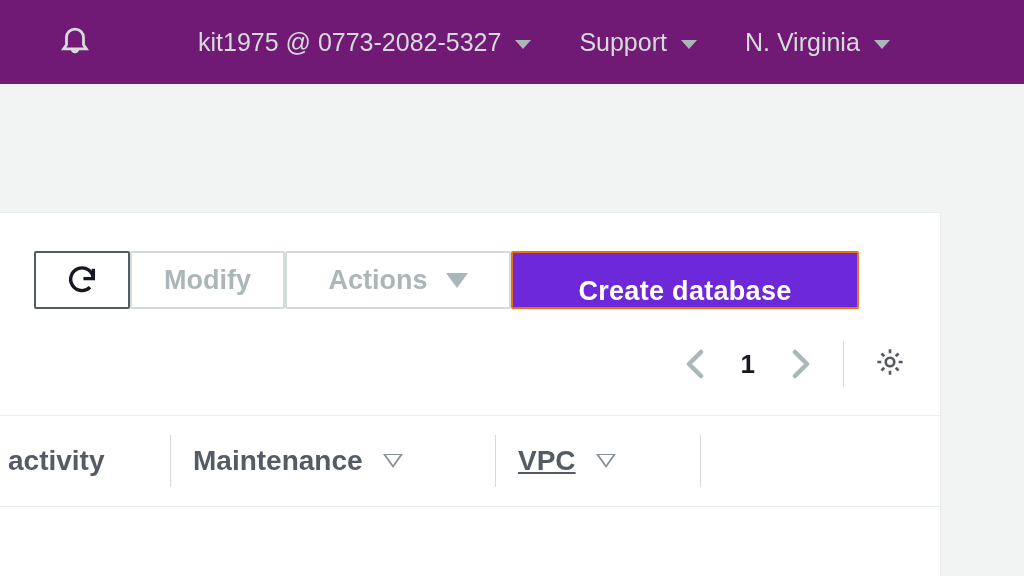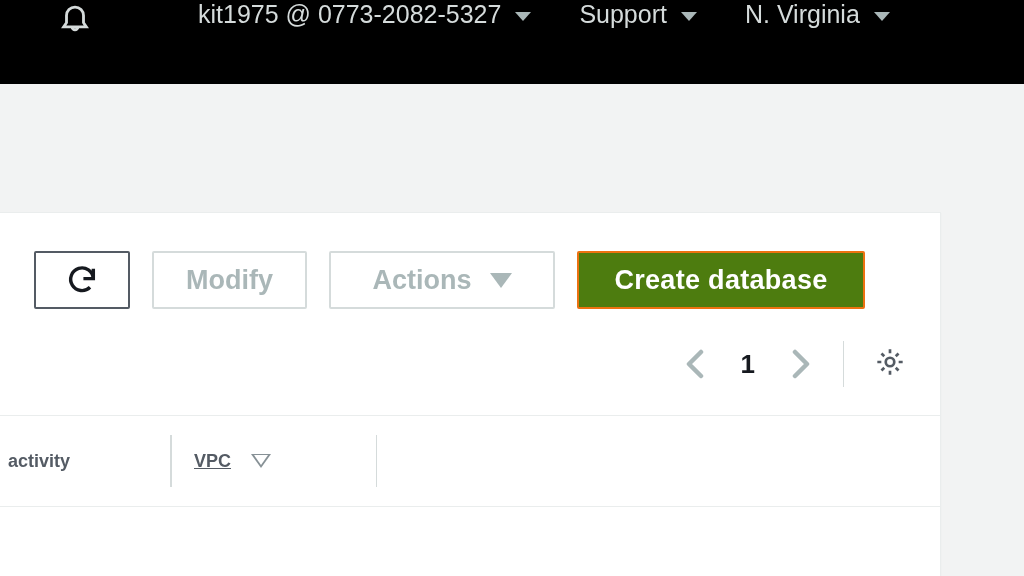--- a/index.html
+++ b/index.html
@@ -1,23 +1,23 @@
 <!DOCTYPE html>
 <html><head>
 <meta charset="utf-8">
 <style>
   * { box-sizing: border-box; margin: 0; padding: 0; }
   html, body { width: 1024px; height: 576px; overflow: hidden; font-family: "Amazon Ember", "Helvetica Neue", Arial, sans-serif; background: #f2f3f3; }
   
   .topnav {
     height: 84px;
-    background: #000000;
+    background: #701a75;
     color: #d5dbdb;
     display: flex;
-    align-items: flex-start;
+    align-items: center;
     padding: 0 24px 0 58px;
     gap: 48px;
     font-size: 25px;
   }
   .topnav .bell svg { width: 34px; height: 34px; stroke: #d5dbdb; fill: none; stroke-width: 2; }
   .topnav .item { display: flex; align-items: center; gap: 14px; cursor: pointer; white-space: nowrap; }
   .topnav .caret { width: 0; height: 0; border-left: 8px solid transparent; border-right: 8px solid transparent; border-top: 9px solid #aab7b8; margin-top: 4px; }
   .topnav .spacer-sm { width: 10px; }
   
   .page { position: absolute; left: 0; right: 0; top: 84px; bottom: 0; background: #f2f3f3; }
@@ -29,21 +29,20 @@
     background: #ffffff;
     border-top: 1px solid #eaeded;
     border-right: 1px solid #eaeded;
     box-shadow: 0 1px 1px rgba(0,0,0,0.05);
     min-height: 364px;
   }
   
   .actionbar {
     display: flex;
     align-items: center;
-    gap: 22px;
     padding: 38px 42px 20px 34px;
   }
   .btn {
     height: 58px;
     display: inline-flex;
     align-items: center;
     justify-content: center;
     font-size: 27px;
     font-weight: 700;
     border-radius: 2px;
@@ -66,25 +65,26 @@
   }
   .btn-secondary.disabled { color: #aab7b8; cursor: default; }
   .btn-secondary .tri {
     width: 0; height: 0; margin-left: 18px;
     border-left: 11px solid transparent;
     border-right: 11px solid transparent;
     border-top: 15px solid #aab7b8;
   }
   .btn-actions { width: 226px; justify-content: center; }
   .btn-primary {
-    background: #4d7c0f;
+    background: #6d28d9;
     border: 2px solid #ec7211;
     color: #ffffff;
-    width: 288px;
+    width: 348px;
     letter-spacing: 0.3px;
+    align-items: flex-end;
   }
   
   .pager-row {
     display: flex;
     justify-content: flex-end;
     align-items: center;
     padding: 12px 34px 28px 0;
     gap: 26px;
   }
   .pager-row .chev { width: 24px; height: 38px; display:flex; align-items:center; justify-content:center; cursor:pointer; }
@@ -93,21 +93,21 @@
   .pager-row .divider { width:1px; height:46px; background:#d5dbdb; margin: 0 4px; }
   .pager-row .gear { cursor:pointer; }
   .pager-row .gear svg { width:32px; height:32px; stroke:#545b64; fill:none; stroke-width:2; }
   
   .colhdr {
     display: flex;
     align-items: center;
     border-top: 1px solid #eaeded;
     border-bottom: 1px solid #eaeded;
     height: 92px;
-    font-size: 18px;
+    font-size: 28px;
     font-weight: 700;
     color: #545b64;
     text-align: right;
   }
   .colhdr .cell { display:flex; align-items:center; justify-content:flex-start; gap:20px; padding:0 22px; height:52px; }
   .colhdr .sep { width:1px; height:52px; background:#d5dbdb; }
   .colhdr .tri-outline {
     width: 0; height: 0;
     border-left: 10px solid transparent;
     border-right: 10px solid transparent;
@@ -191,20 +191,24 @@
           <path d="M12 2.5v3M12 18.5v3M21.5 12h-3M5.5 12h-3M18.4 5.6l-2.1 2.1M7.7 16.3l-2.1 2.1M18.4 18.4l-2.1-2.1M7.7 7.7L5.6 5.6"></path>
         </svg>
       </span>
     </div>
 
     <div class="colhdr">
       <div class="cell cell-activity">
         <span>activity</span>
       </div>
       <span class="sep"></span>
+      <div class="cell cell-maintenance">
+        <span>Maintenance</span>
+        <span class="tri-outline"></span>
+      </div>
       <span class="sep"></span>
       <div class="cell cell-vpc">
         <span>VPC</span>
         <span class="tri-outline"></span>
       </div>
       <span class="sep"></span>
     </div>
 
   </div>
 </div>

